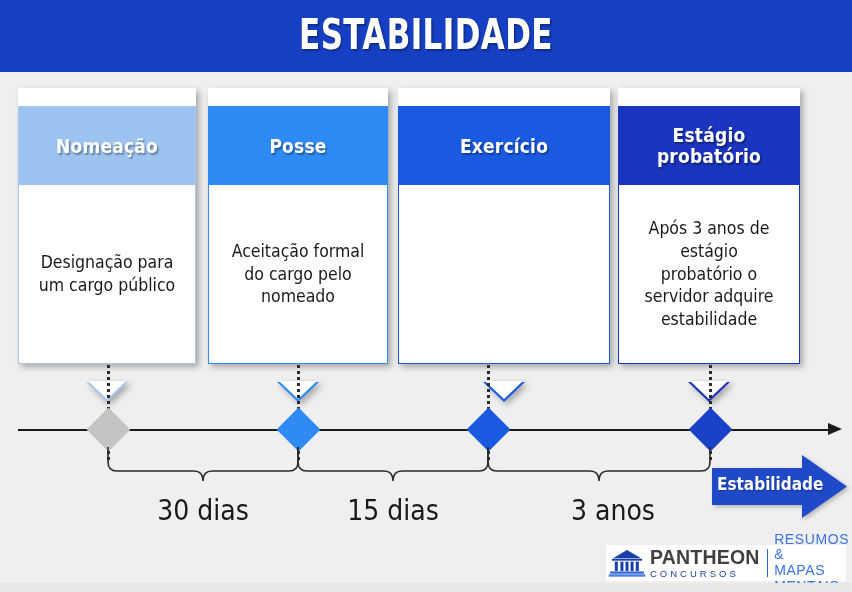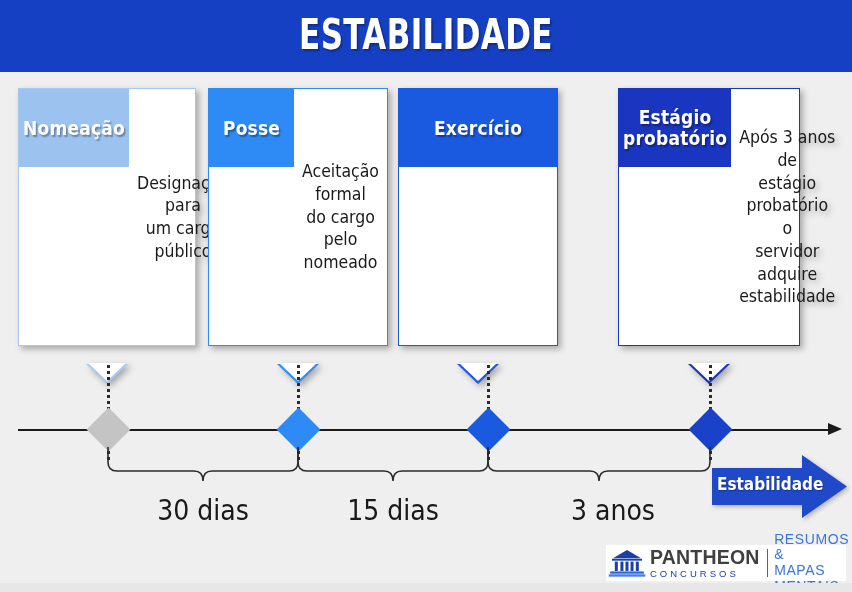--- a/index.html
+++ b/index.html
@@ -60,21 +60,22 @@
   }
   .card-inner {
     position: relative;
     width: 100%;
     height: 100%;
     box-sizing: border-box;
     background: #ffffff;
     border-style: solid;
     border-width: 1px;
     display: flex;
-    flex-direction: row;
+    flex-direction: column;
+    margin-top: 18px;
   }
   .card-head {
     box-sizing: border-box;
     width: 100%;
     display: flex;
     align-items: center;
     justify-content: center;
     text-align: center;
     color: #ffffff;
     font-family: "DejaVu Sans Condensed", "Liberation Sans Narrow", "Liberation Sans", sans-serif;
@@ -292,21 +293,21 @@
           <div class="card-head" style="background: rgb(46, 139, 245); height: 78px; white-space: pre-line;">Posse</div>
           <div class="card-body">Aceitação formal
 do cargo pelo
 nomeado</div>
           <div class="card-tail">
             <div class="tail-outer" style="border-top-color: rgb(46, 139, 245);"></div>
             <div class="tail-inner"></div>
           </div>
         </div>
       </div>
-      <div class="card" style="left: 398px; top: 88px; width: 160px; height: 258px;">
+      <div class="card" style="left: 398px; top: 88px; width: 212px; height: 258px;">
         <div class="card-inner" style="border-color: rgb(26, 90, 224);">
           <div class="card-head" style="background: rgb(26, 90, 224); height: 78px; white-space: pre-line;">Exercício</div>
           <div class="card-tail">
             <div class="tail-outer" style="border-top-color: rgb(26, 90, 224);"></div>
             <div class="tail-inner"></div>
           </div>
         </div>
       </div>
       <div class="card" style="left: 618px; top: 88px; width: 182px; height: 258px;">
         <div class="card-inner" style="border-color: rgb(26, 53, 191);">

